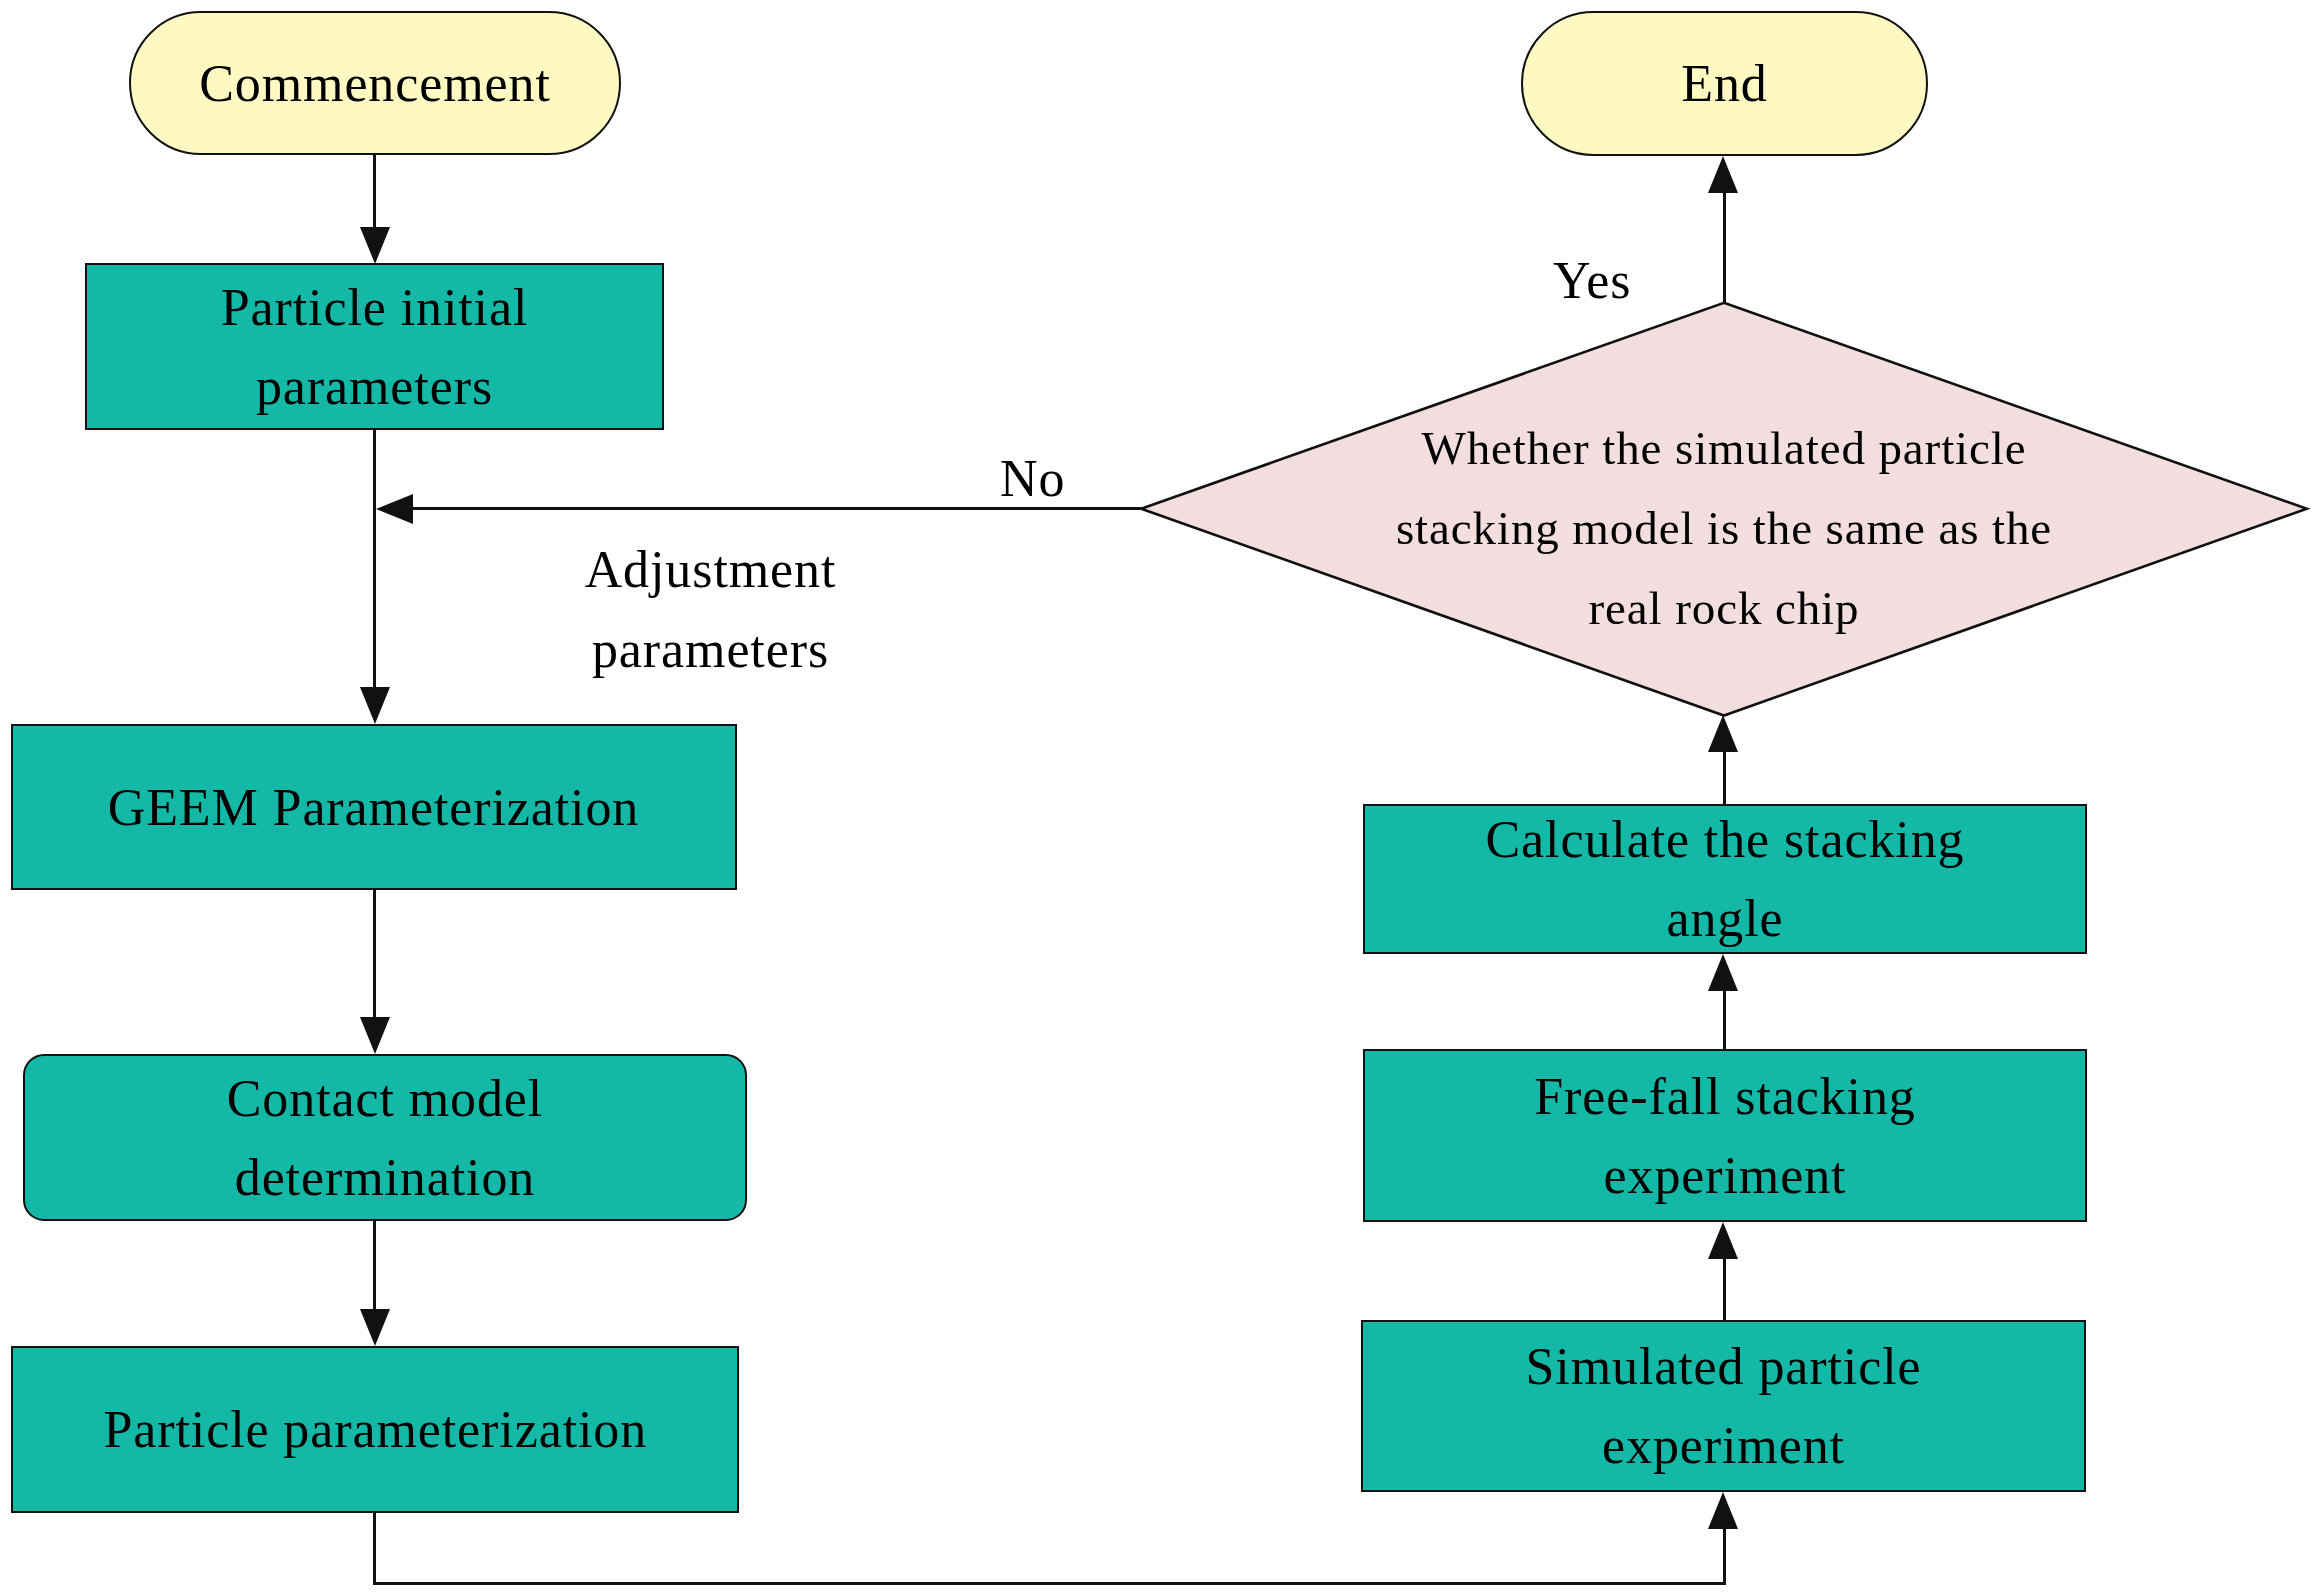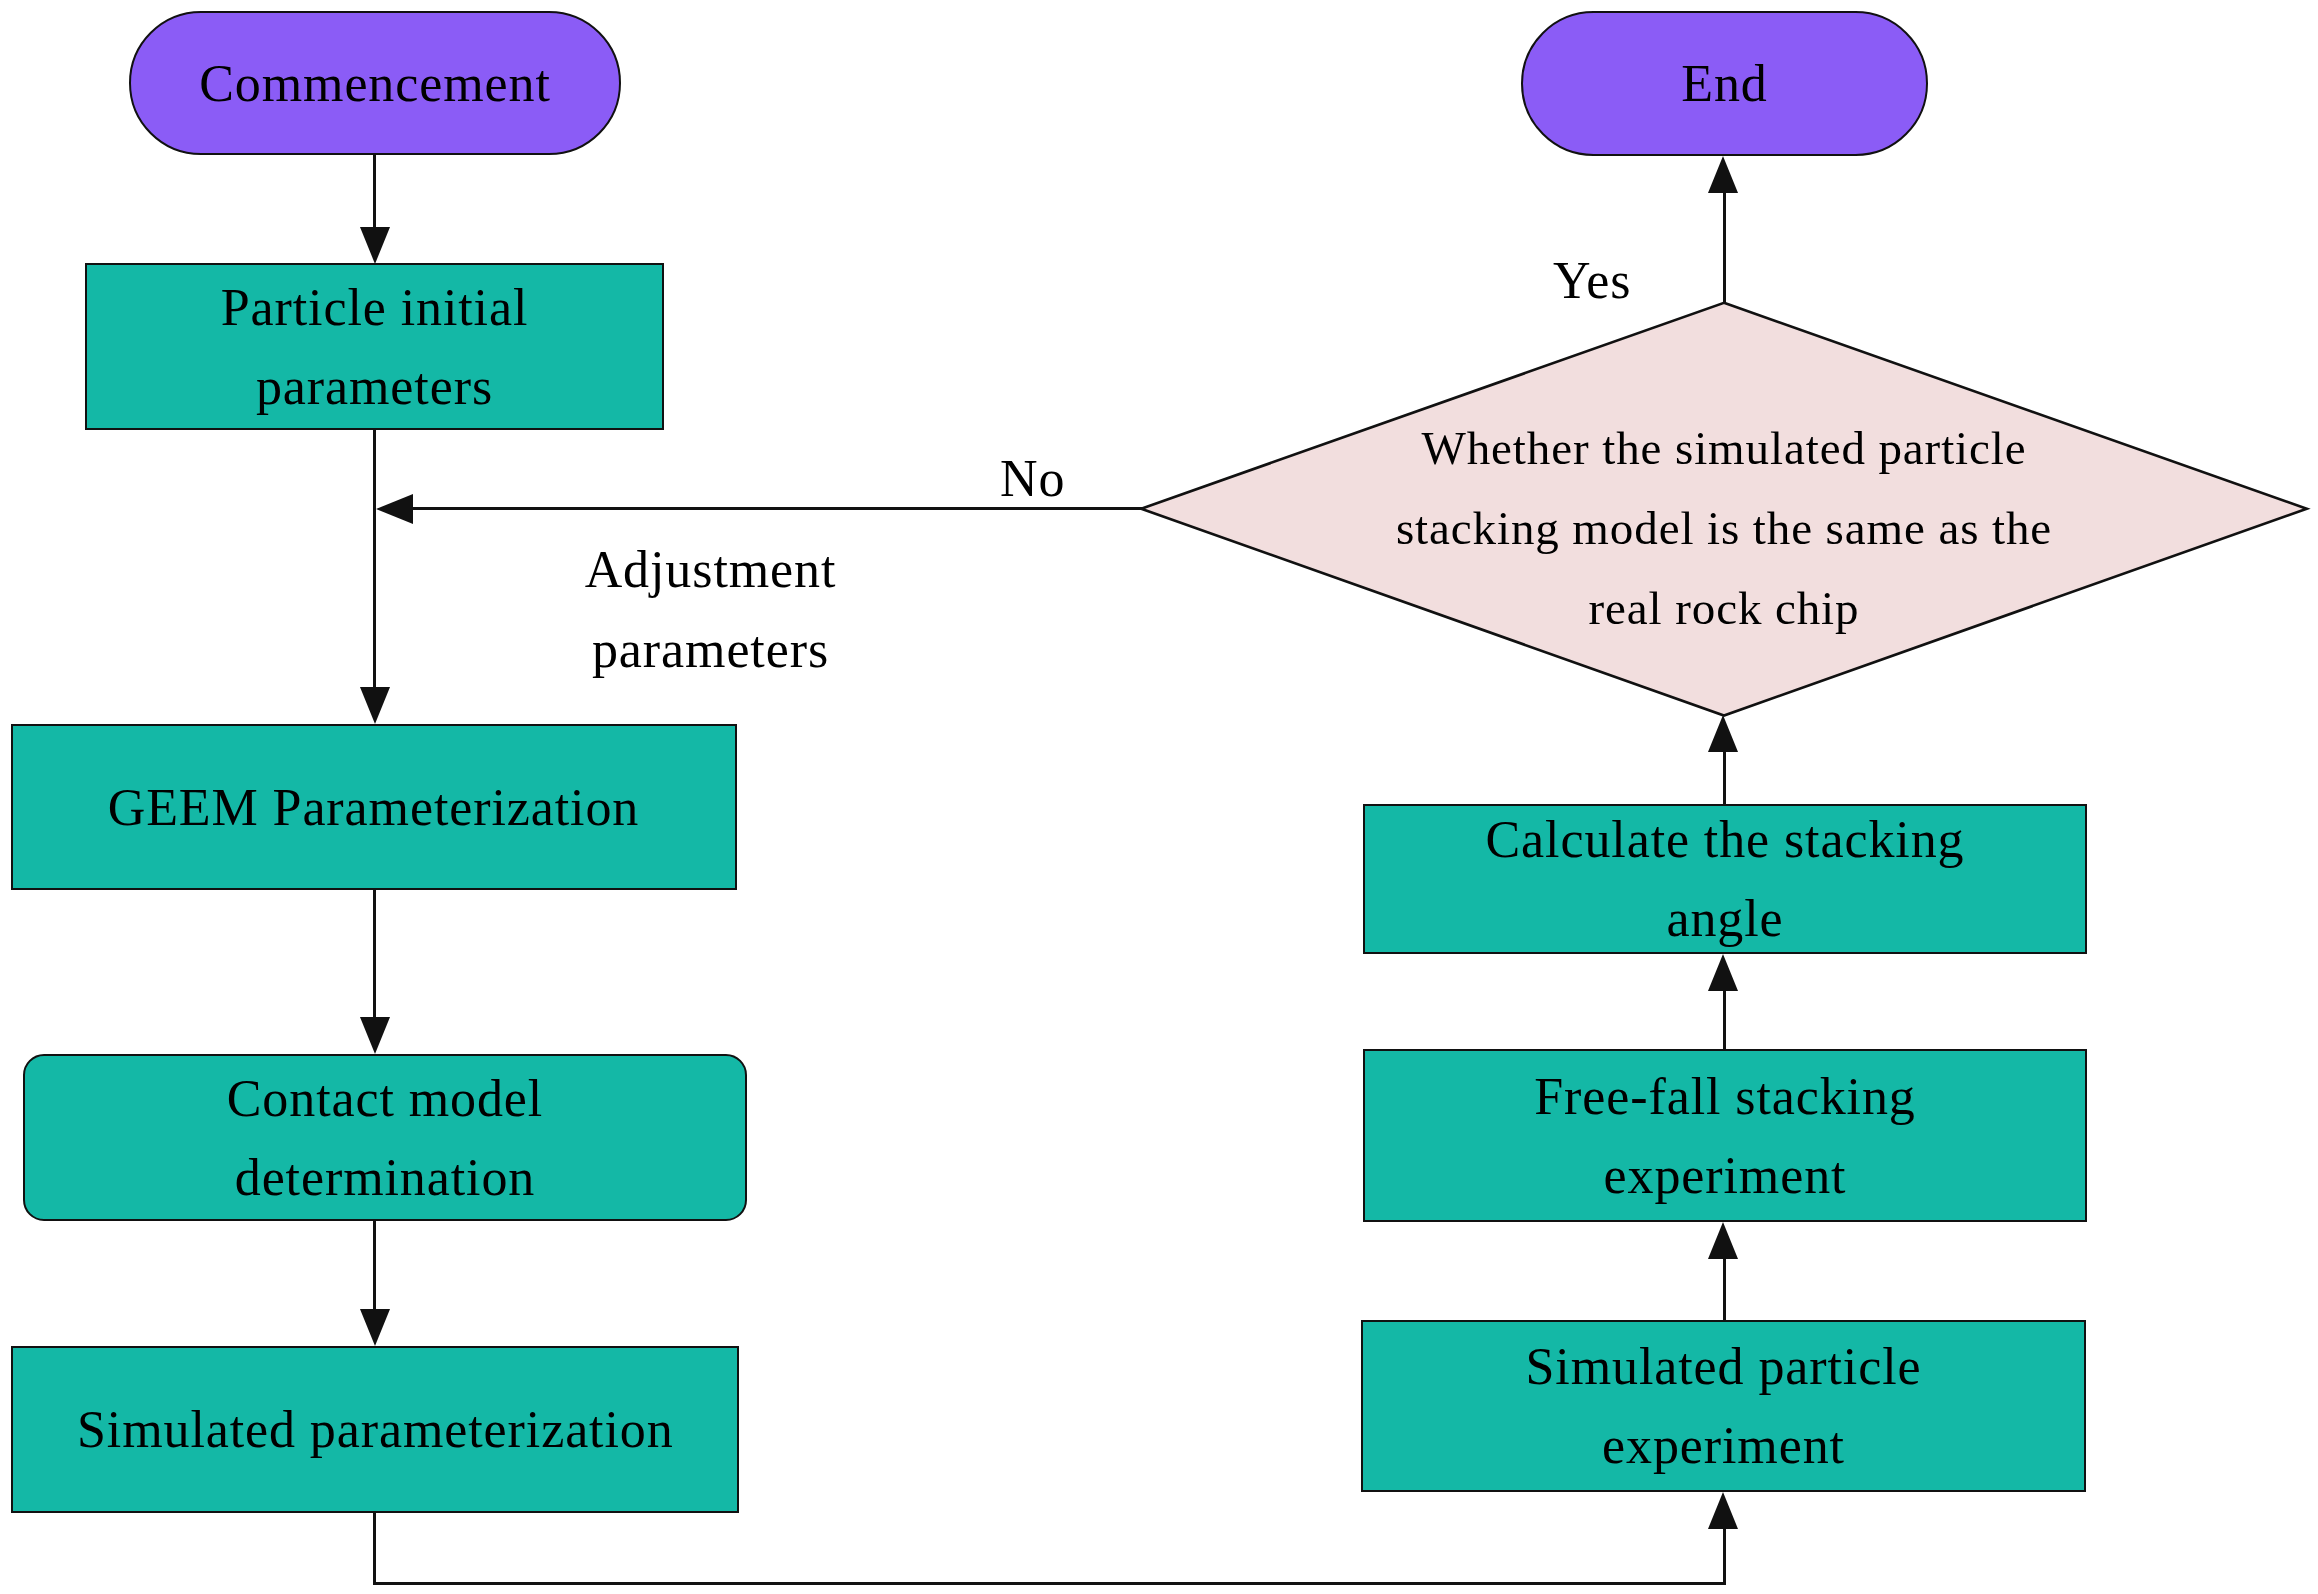--- a/index.html
+++ b/index.html
@@ -18,21 +18,21 @@
     display:flex;
     align-items:center;
     justify-content:center;
     text-align:center;
     font-size:52px;
     line-height:79px;
     letter-spacing:0.9px;
     white-space:pre-line;
   }
   .terminator{
-    background:#8b5cf6;
+    background:#fef9c3;
     border-radius:79px;
     border-width:2.6px;
   }
   .process{
     background:#14b8a6;
   }
   .lbl{
     position:absolute;
     font-size:52px;
     line-height:80px;
@@ -93,21 +93,21 @@
   <div class="node terminator" style="left:1521px;top:11.3px;width:407px;height:145px;text-align:center;">End</div>
 
   <div class="node process" style="left:85px;top:263px;width:579px;height:167px;">Particle initial
 parameters</div>
 
   <div class="node process" style="left:10.5px;top:724px;width:726px;height:166px;">GEEM Parameterization</div>
 
   <div class="node process" style="left:23px;top:1054px;width:724px;height:167px;border-radius:21px;">Contact model
 determination</div>
 
-  <div class="node process" style="left:11.3px;top:1346px;width:728px;height:167px;">Simulated parameterization</div>
+  <div class="node process" style="left:11.3px;top:1346px;width:728px;height:167px;">Particle parameterization</div>
 
   <div class="node process" style="left:1363px;top:804px;width:724px;height:150px;">Calculate the stacking
 angle</div>
 
   <div class="node process" style="left:1363px;top:1049px;width:724px;height:173px;">Free-fall stacking
 experiment</div>
 
   <div class="node process" style="left:1361px;top:1320px;width:725px;height:172px;">Simulated particle
 experiment</div>
 

